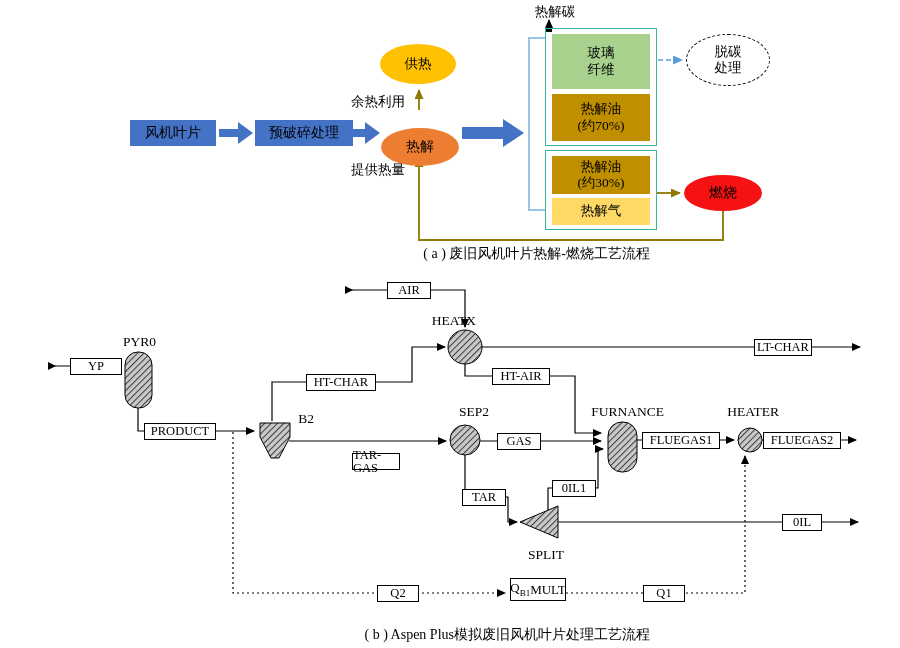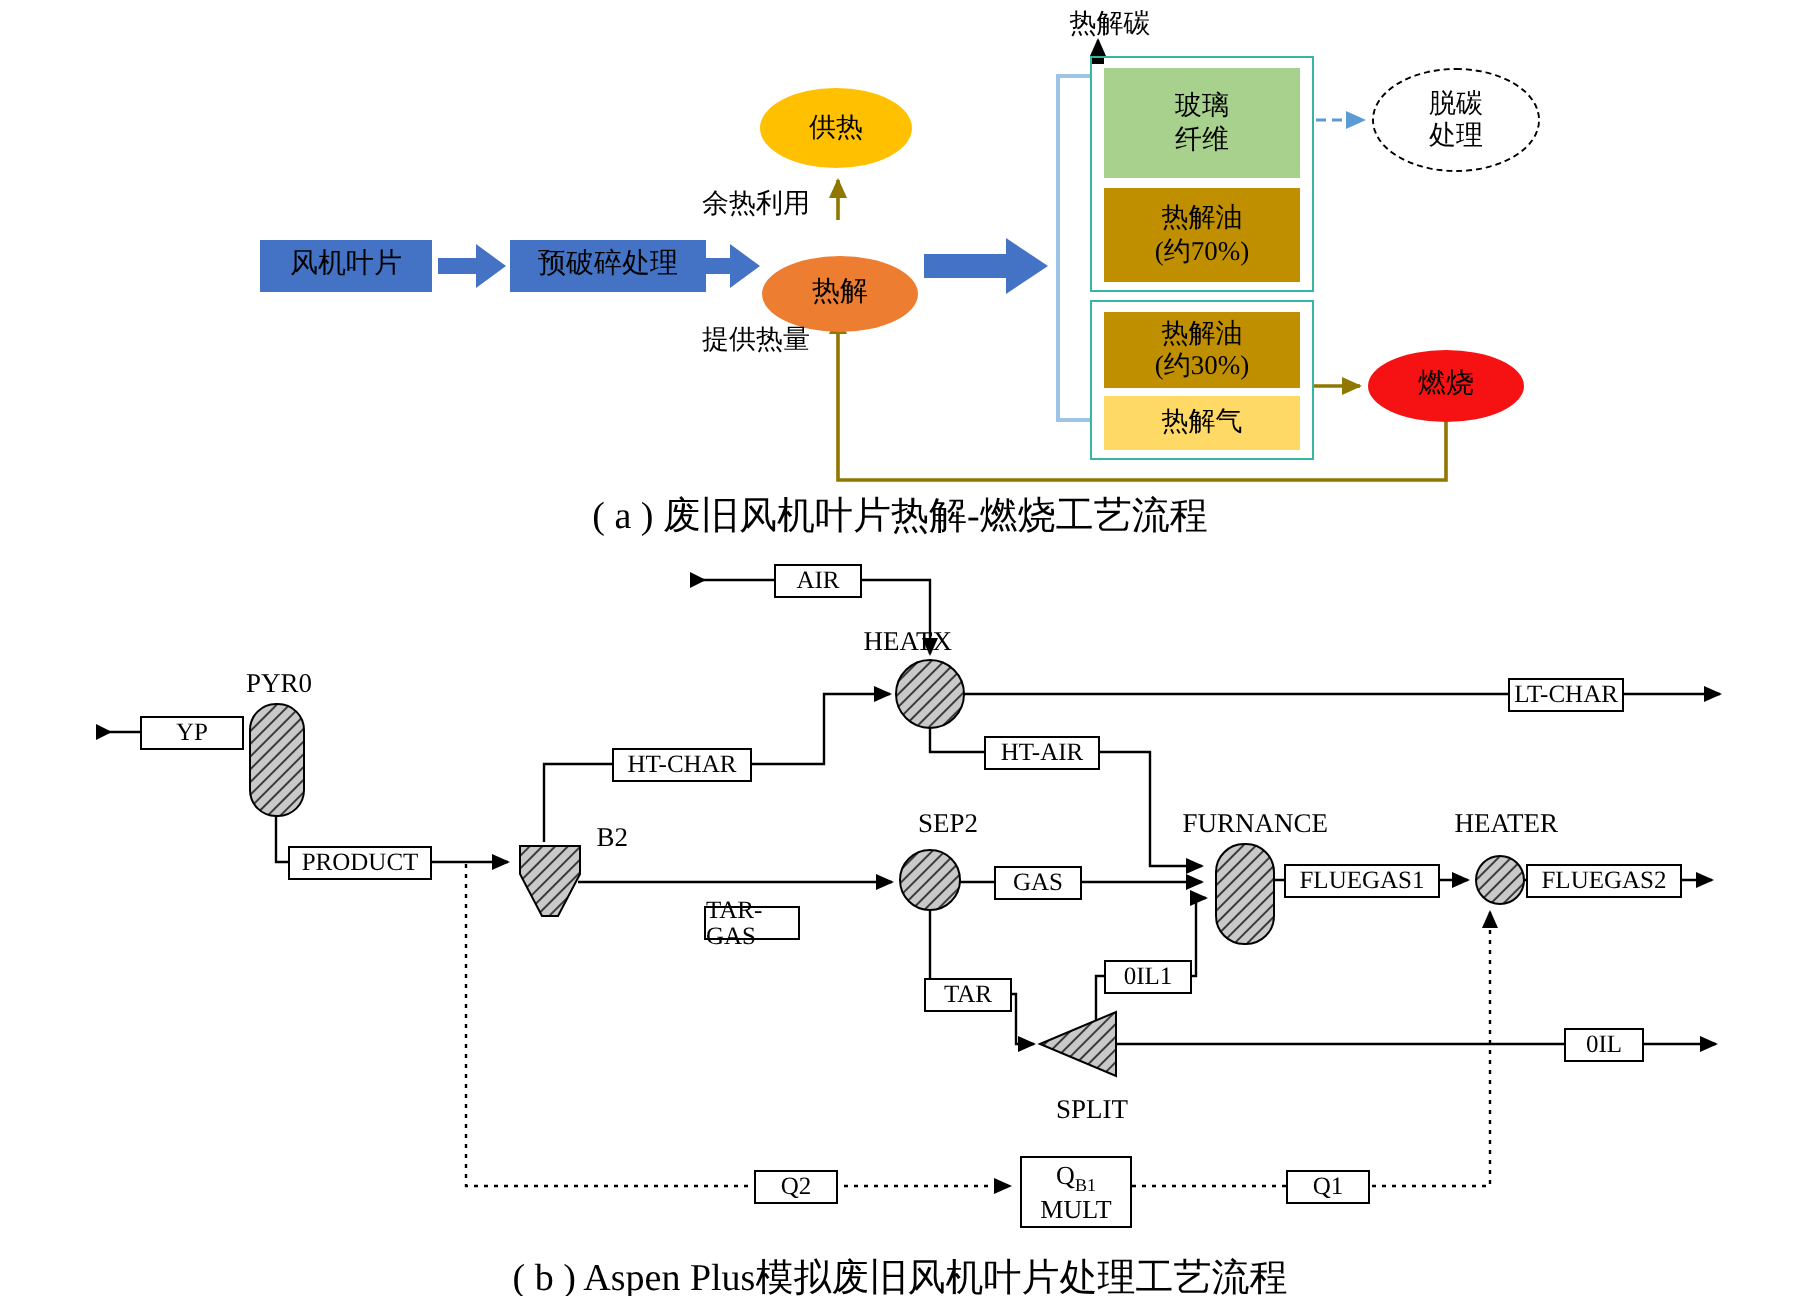--- a/index.html
+++ b/index.html
@@ -9,22 +9,22 @@
   .node{position:absolute;z-index:2;display:flex;align-items:center;justify-content:center;
         text-align:center;white-space:pre-line;line-height:1.22}
   .bluebox{background:#4472C4;color:#000000;font-size:14px}
   .ellipse{border-radius:50%}
   .group{border:1.6px solid #35B5A2;background:transparent;z-index:1}
   .pbox{font-size:13.5px;color:#000}
   .sbox{position:absolute;z-index:3;display:flex;align-items:center;justify-content:center;
         background:#fff;border:1px solid #000;font-size:12.5px;height:17px;line-height:1}
   .ulabel{position:absolute;z-index:2;font-size:13.5px;text-align:right}
   .lbl{position:absolute;z-index:2;font-size:13.5px;text-align:center}
-  .cap{position:absolute;z-index:2;font-size:19px;text-align:center;width:400px}
-  .mult{flex-direction:column;height:auto;padding:2px 0;font-size:13px}
+  .cap{position:absolute;z-index:2;font-size:14px;text-align:right;width:400px}
+  .mult{flex-direction:row;height:auto;padding:2px 0;font-size:13px}
   sub{font-size:9px}
 </style>
 </head>
 <body>
 
 <div class="stage">
 
   <svg class="wires" width="900" height="648" viewBox="0 0 900 648">
     <defs>
       <marker id="ab" markerUnits="userSpaceOnUse" markerWidth="9" markerHeight="8" refX="8" refY="4" orient="auto">

